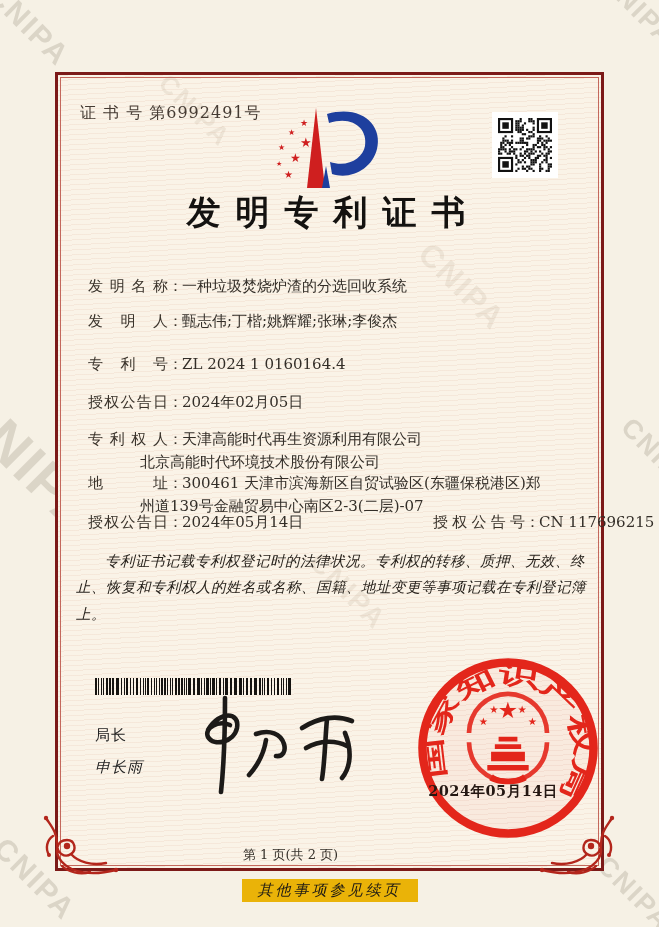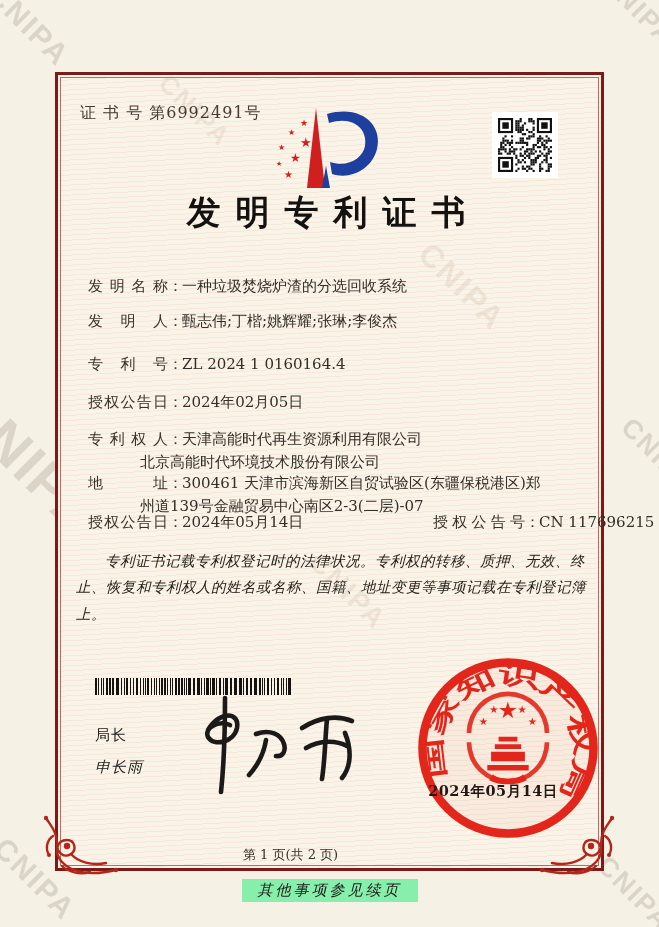--- a/index.html
+++ b/index.html
@@ -70,21 +70,21 @@
   }
   
   .page-info{left:0;width:581px;top:846px;text-align:center;font-size:13px;color:#35302a;}
   .ornament{width:80px;height:70px;}
   .orn-left{left:40px;top:810px;}
   .orn-right{left:538px;top:810px;transform:scaleX(-1);}
   .continuation{
     left:0;width:659px;top:879px;text-align:center;
   }
   .continuation span{
-    display:inline-block;background:#86efac;padding:2px 16px;
+    display:inline-block;background:#eab308;padding:2px 16px;
     font-size:15px;font-style:italic;letter-spacing:3px;color:#1e1a15;
   }
 </style>
 </head>
 <body>
 
 <span class="wm" style="left:-22px;top:8px;font-size:30px;">CNIPA</span>
 <span class="wm" style="left:592px;top:-6px;font-size:27px;">CNIPA</span>
 <span class="wm" style="left:-62px;top:430px;font-size:56px;">CNIPA</span>
 <span class="wm" style="left:612px;top:440px;font-size:27px;">CNIPA</span>

